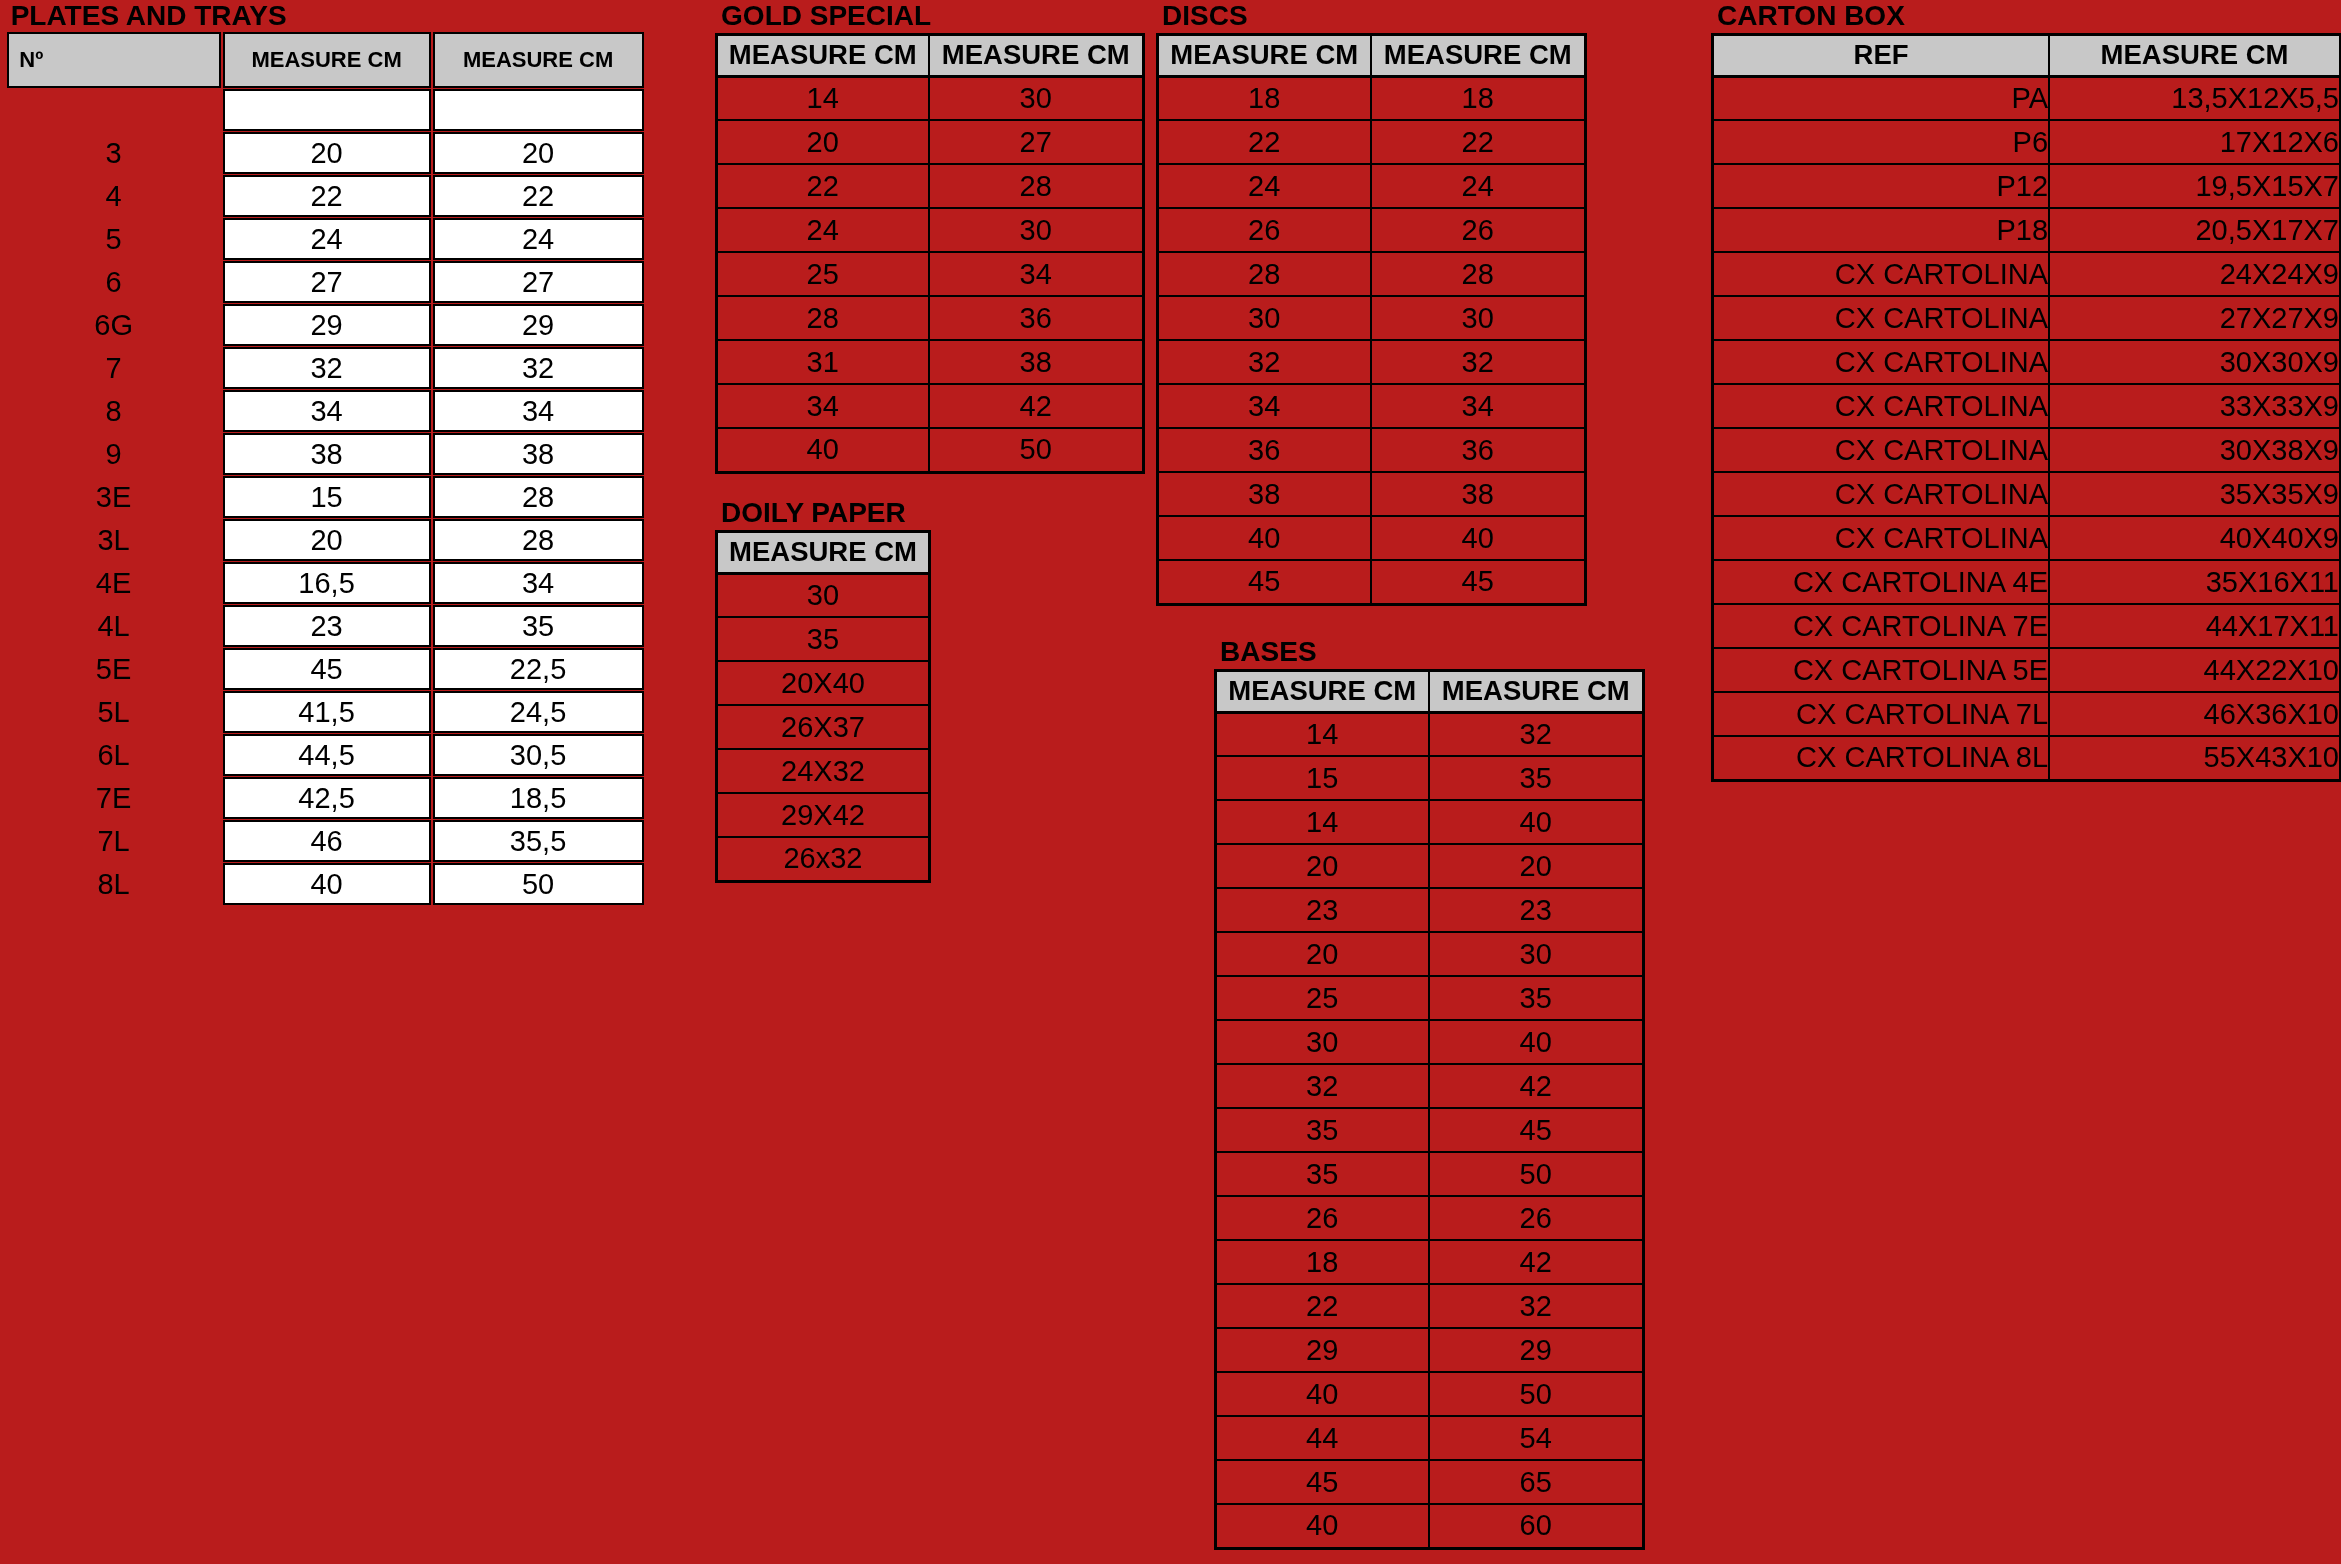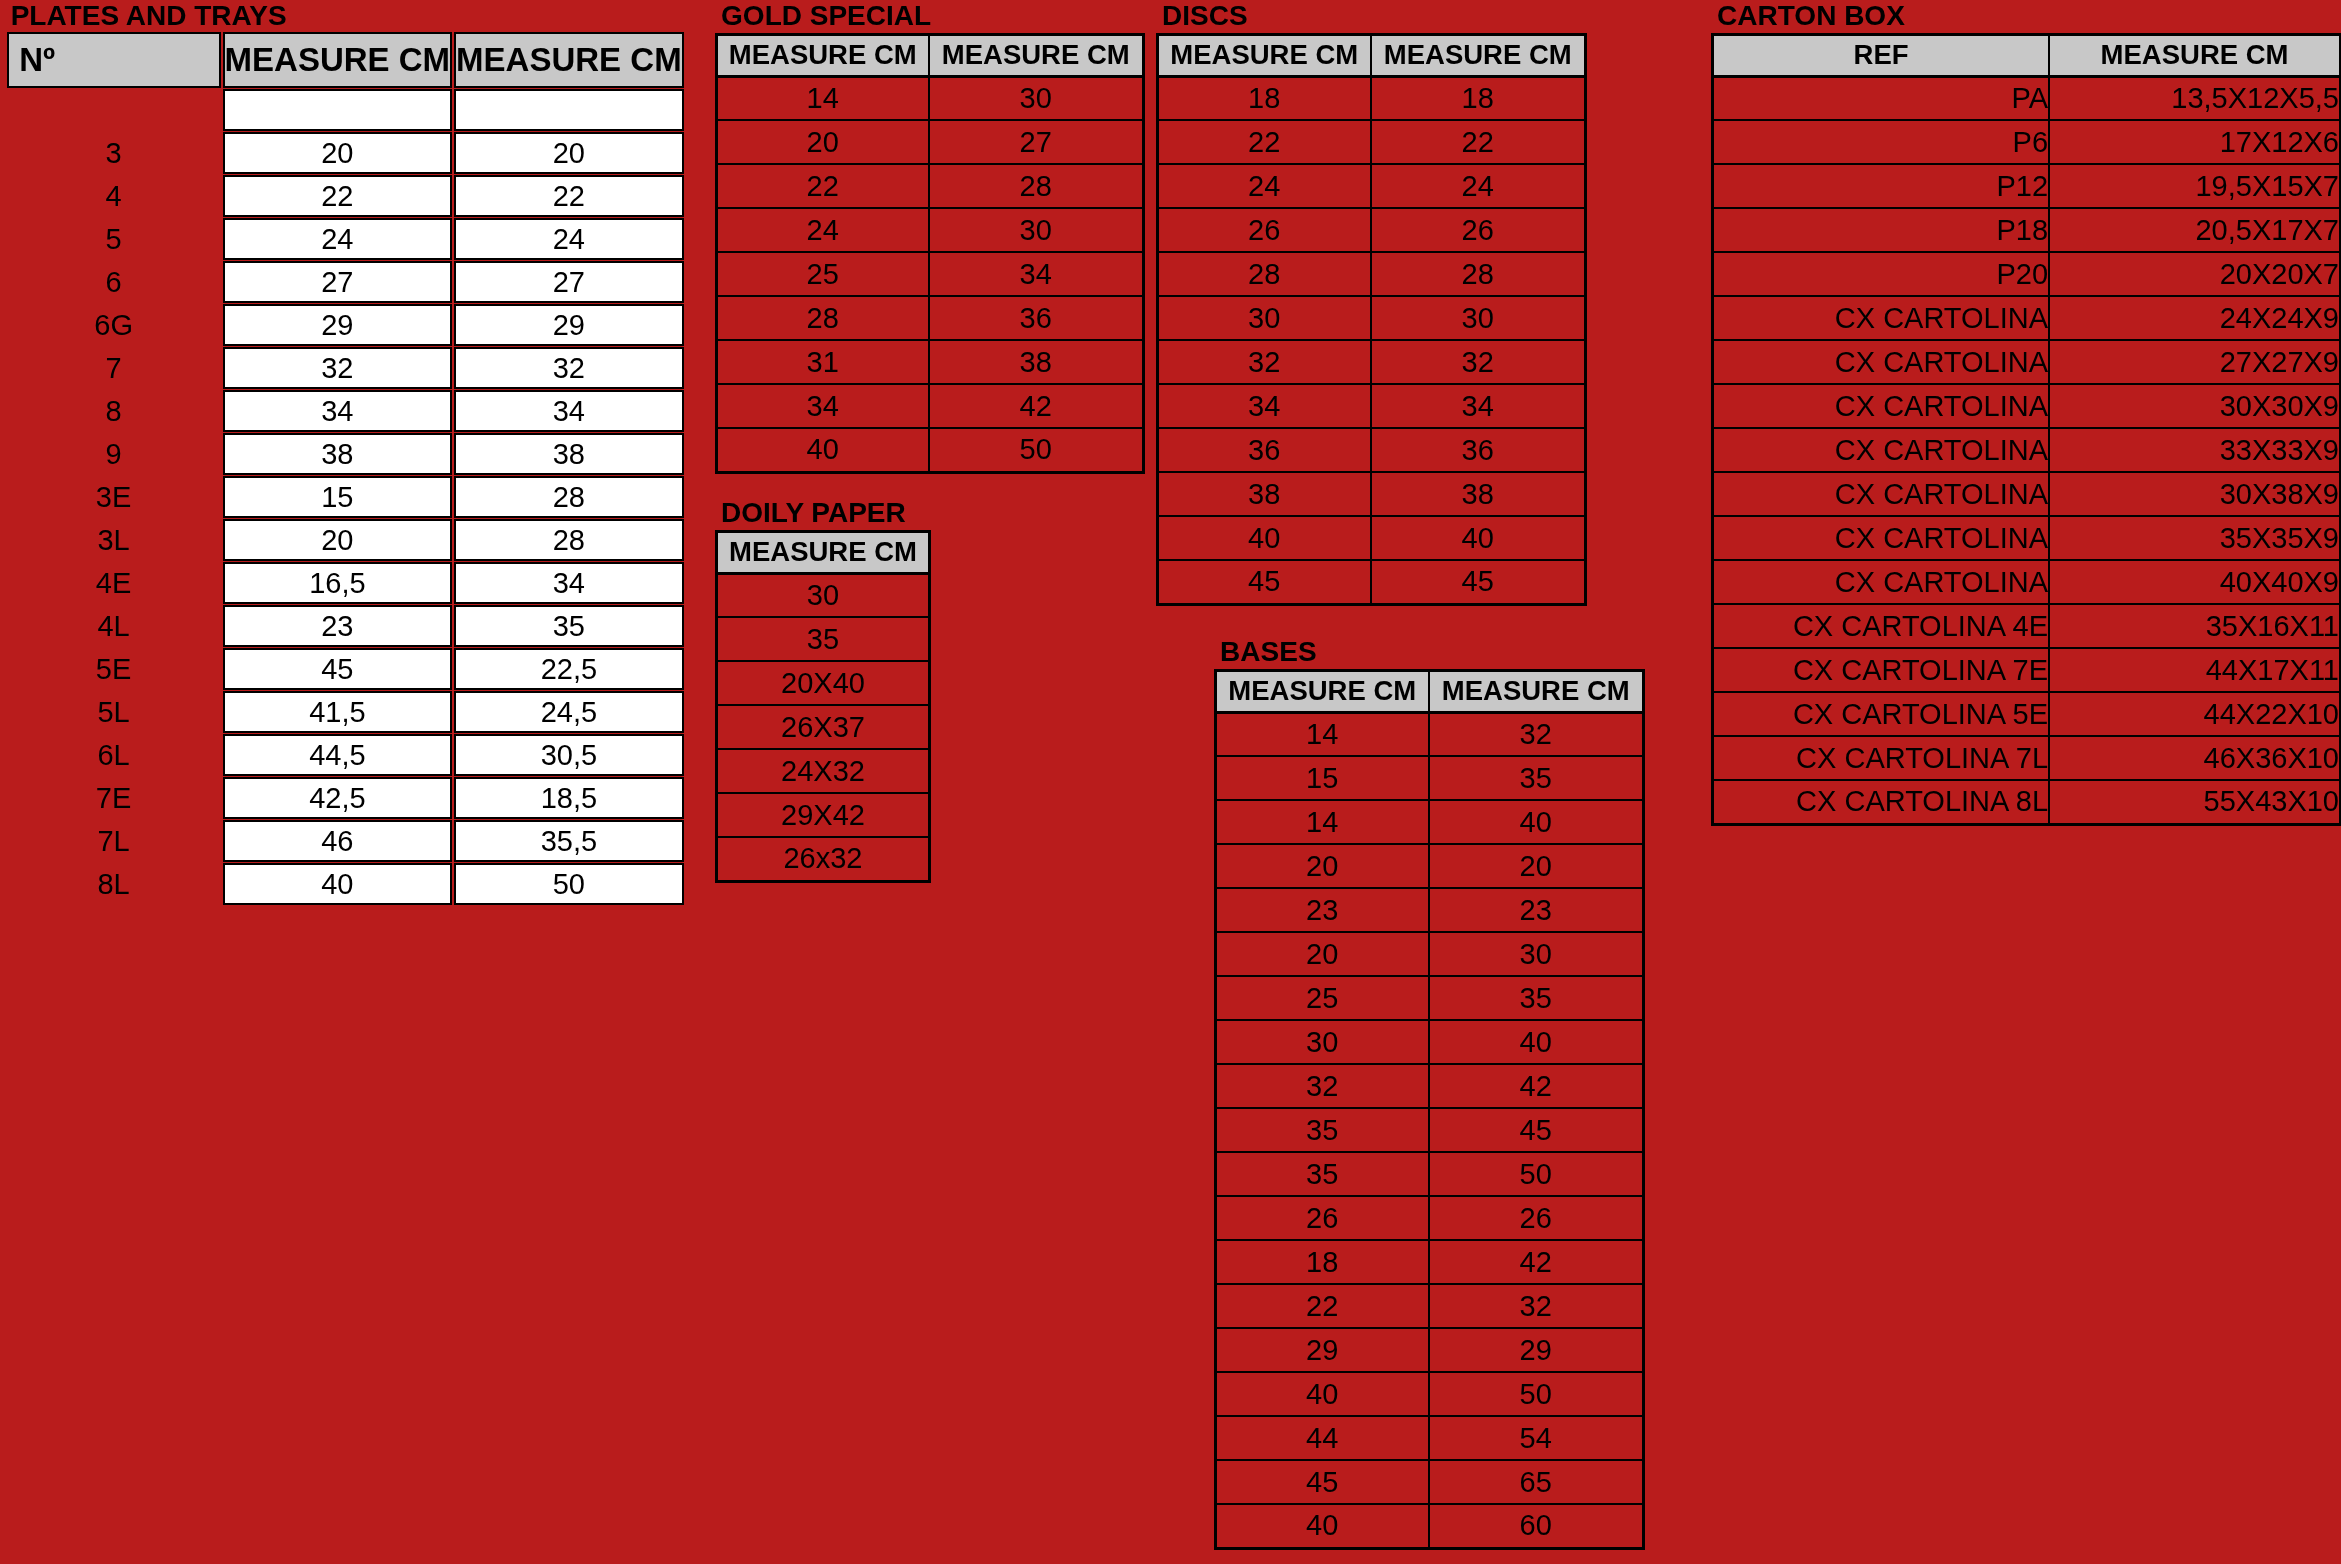--- a/index.html
+++ b/index.html
@@ -38,21 +38,21 @@
     text-align:center;
   }
   .tbl td{
     font-size:29px;height:44px;
     border:2.3px solid #000;text-align:center;
   }
   
   table.spaced{border-collapse:separate;border-spacing:2.3px 1.5px;margin-top:0px;}
   .spaced th{
     background:var(--header-bg,#c8c8c8);
-    font-weight:bold;font-size:33px;
+    font-weight:bold;font-size:22px;
     height:56px;border:2.3px solid #000;text-align:center;
   }
   .spaced td{
     font-size:29px;height:42px;
     border:2.3px solid #000;text-align:center;background:#fff;
   }
   .plates thead th:first-child{text-align:left;padding-left:10.7px;}
   .plates tbody td:first-child{border:none;background:transparent;}
   
   .carton td{text-align:right;padding-left:8px;}
@@ -452,24 +452,20 @@
           </tr>
           <tr>
             <td>P12</td>
             <td>19,5X15X7</td>
           </tr>
           <tr>
             <td>P18</td>
             <td>20,5X17X7</td>
           </tr>
           <tr>
-            <td>P20</td>
-            <td>20X20X7</td>
-          </tr>
-          <tr>
             <td>CX CARTOLINA</td>
             <td>24X24X9</td>
           </tr>
           <tr>
             <td>CX CARTOLINA</td>
             <td>27X27X9</td>
           </tr>
           <tr>
             <td>CX CARTOLINA</td>
             <td>30X30X9</td>

